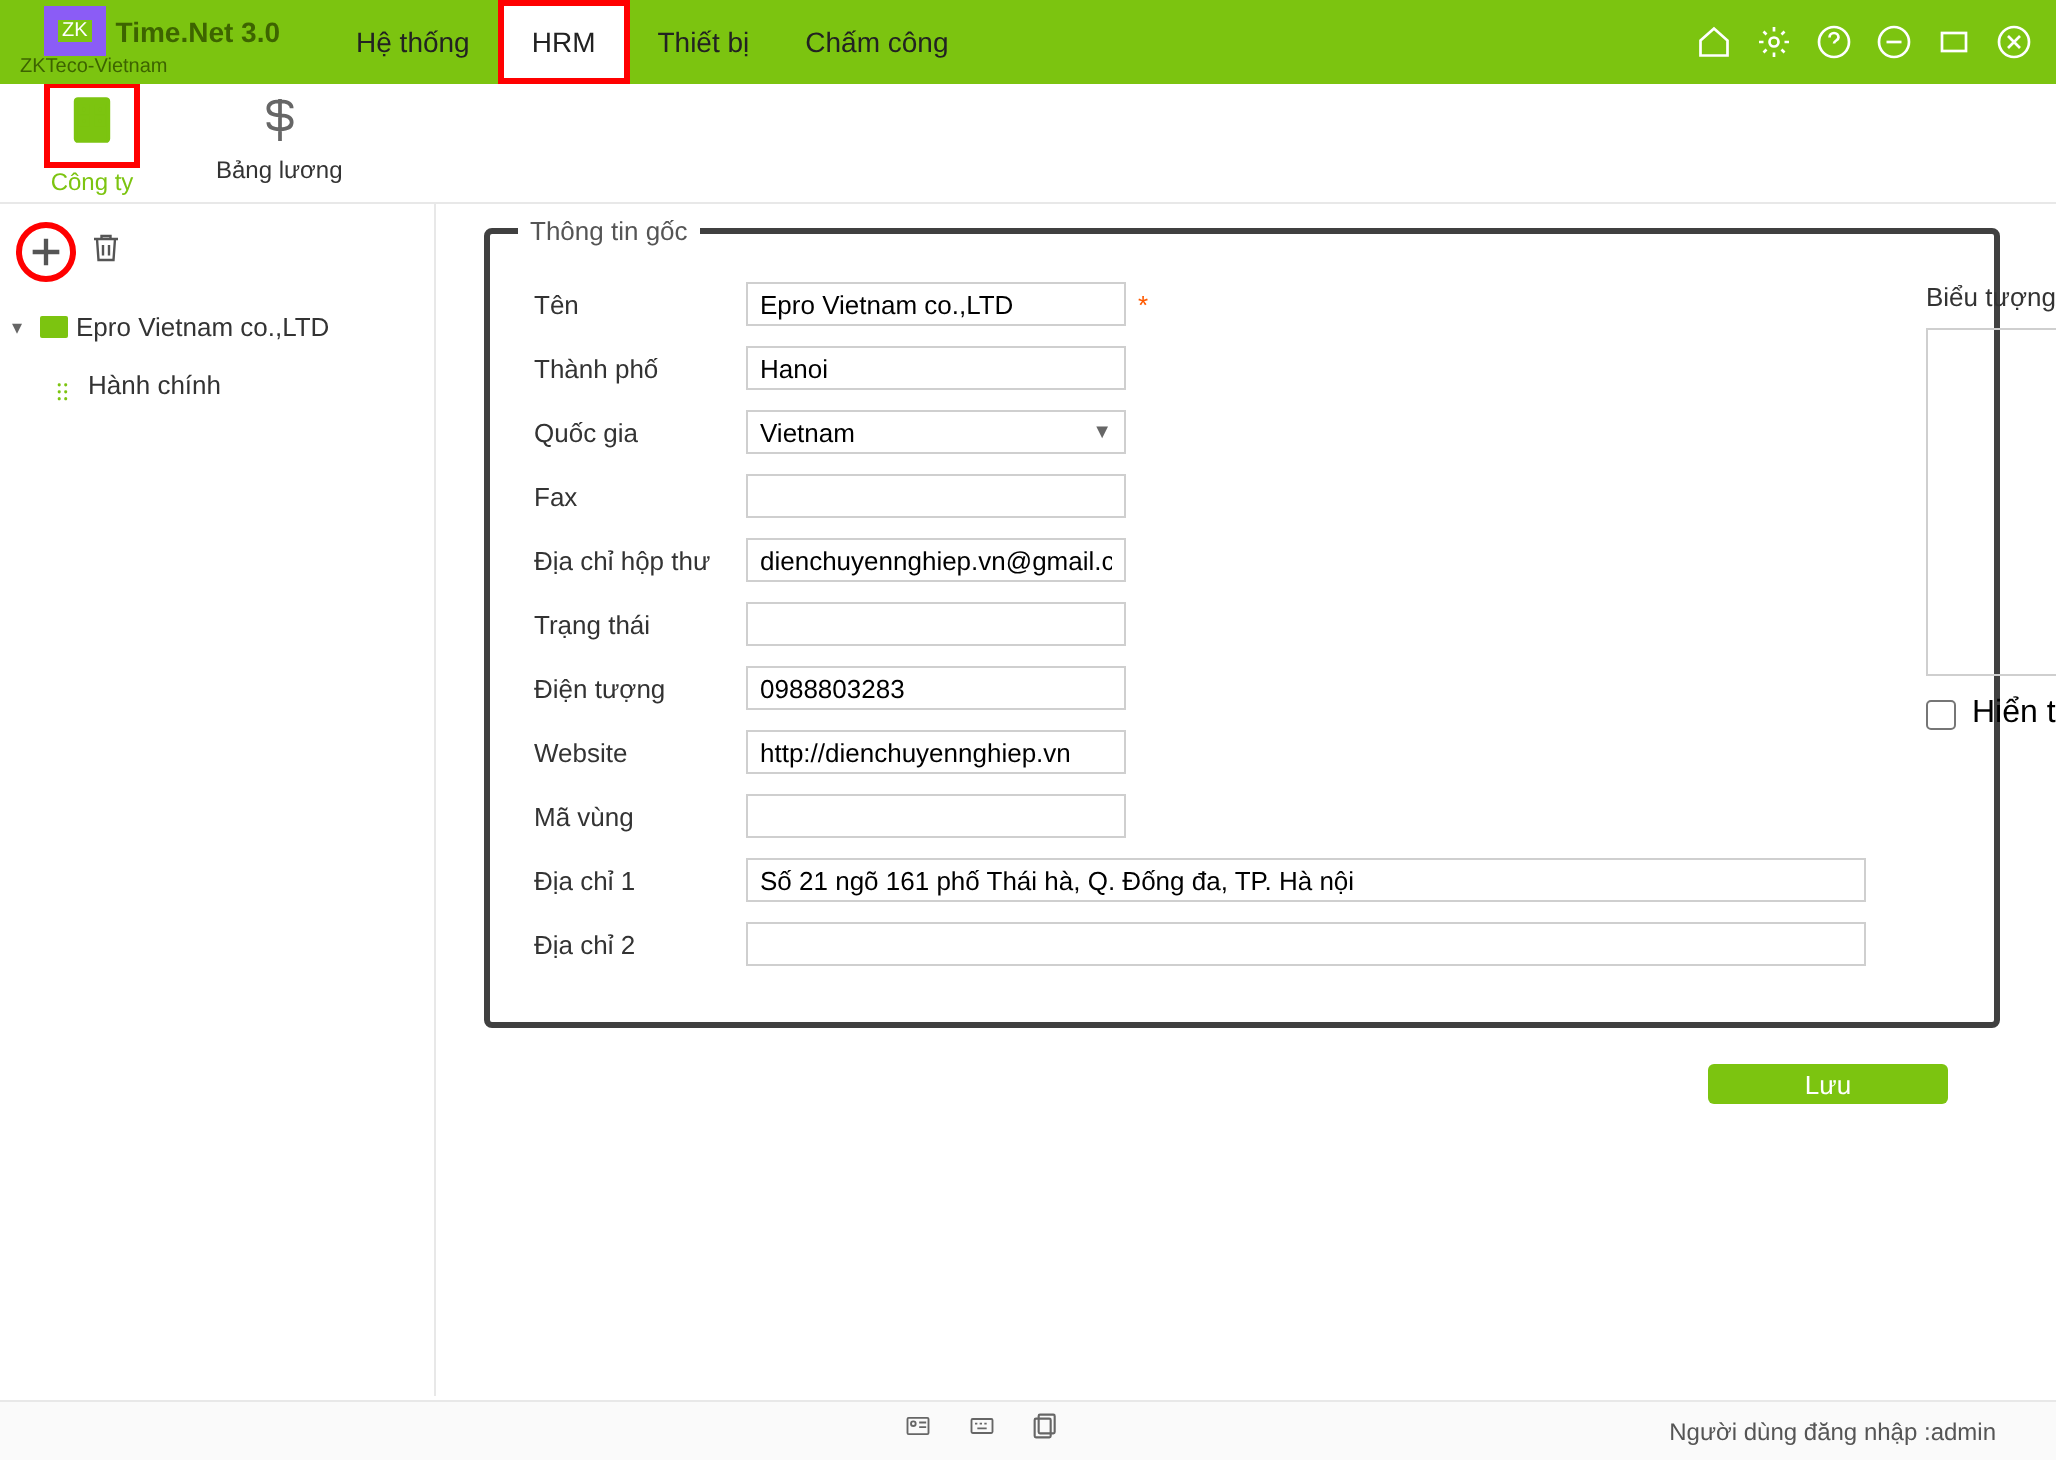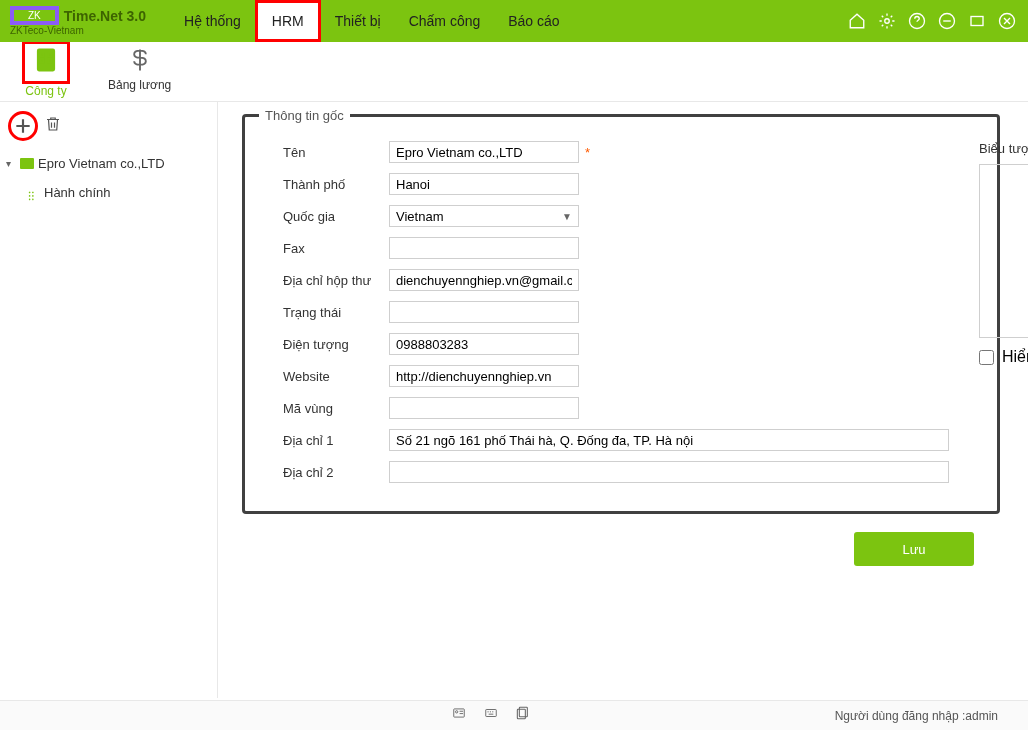--- a/index.html
+++ b/index.html
@@ -16,21 +16,21 @@
     position: relative;
   }
   .brand {
     display: flex;
     flex-direction: column;
     justify-content: center;
     padding-right: 24px;
     min-width: 140px;
   }
   .brand .line1 { font-size: 14px; font-weight: bold; color: #3d6400; }
-  .brand .rect { display:inline-block; border:4px solid #8b5cf6; padding: 0 14px; font-size:10px; margin-right:2px; }
+  .brand .rect { display:inline-block; border:7px solid #8b5cf6; padding: 0 2px; font-size:10px; margin-right:2px;margin-left:12px; }
   .brand .line2 { font-size: 10px; color: #3d6400; }
   .brand .logo-block { display:inline-flex; align-items:center; gap:3px;}
 
   .menu { display:flex; height:100%; }
   .menu .item {
     display:flex; align-items:center; padding:0 14px; height:100%;
     color:#222; font-size:14px; cursor:pointer;
   }
   .menu .item.selected { background:#fff; color:#222; }
   .menu .hrm-wrap { border:3px solid #ff0000; height:42px; display:inline-flex; }
@@ -80,21 +80,21 @@
 
   .main {
     flex:1; padding:12px 28px 10px 24px; overflow:auto;
   }
   .group { border:3px solid #404040; border-radius:4px; position:relative; padding:24px 22px 18px 22px; }
   .group > .title {
     position:absolute; top:-9px; left:14px; background:#fff; padding:0 6px; font-size:13px; color:#555;
   }
 
   .formwrap { display:flex; gap:30px; }
-  .formcol { flex:1;margin-left:16px; }
+  .formcol { flex:1; }
   .row { display:flex; align-items:center; margin-bottom:10px; }
   .row .lbl { width:106px; font-size:13px; color:#333; }
   .row input[type=text], .row select {
     height:22px; border:1px solid #cfcfcf; padding:1px 6px; font-size:13px; width:190px; background:#fff;
   }
   .row input.full { width:560px; }
   .row .req { color:#ff5a00; margin-left:6px; font-size:13px; }
   .sel-wrap { position:relative; display:inline-block; width:190px;}
   .sel-wrap .sel {
     width:100%; height:22px; border:1px solid #cfcfcf; padding:1px 6px; font-size:13px; background:#fff;
@@ -107,21 +107,21 @@
   .imgbox {
     border:1px solid #cfcfcf; height:174px; width:282px; display:flex; align-items:center; justify-content:center;
     color:#555; font-size:12px;
   }
   .imgrow { display:flex; align-items:flex-start;  gap:6px;}
   .chkrow { display:flex; align-items:center; gap:8px; margin-top:10px;}
   .chkrow input[type=checkbox] { width:15px; height:15px;}
 
   .save-row { display:flex; justify-content:flex-end; padding:18px 26px 0 0; }
   .save-btn {
-    background:#7cc410; color:#fff; border:none; width:120px; height:34px;
+    background:#7cc410; color:#fff; border:none; width:120px; height:20px;
     border-radius:3px; font-size:13px; cursor:pointer;
   }
 
   
   .footer {
     position:absolute; bottom:0; left:0; right:0;
     height:30px; border-top:1px solid #e8e8e8; background:#fafafa;
     display:flex; align-items:center; justify-content:space-between;
     padding:0 30px; font-size:12px; color:#555;
   }
@@ -140,21 +140,20 @@
     </div>
     <div class="line2">ZKTeco-Vietnam</div>
   </div>
   <div class="menu">
     <div class="item">Hệ thống</div>
     <div class="hrm-wrap">
       <div class="item selected">HRM</div>
     </div>
     <div class="item">Thiết bị</div>
     <div class="item">Chấm công</div>
-    <div class="item">Báo cáo</div>
   </div>
   <div class="top-icons">
     <span class="ic">
       <svg width="18" height="18" viewBox="0 0 24 24" stroke-width="1.8">
           <path d="M3 11l9-8 9 8v10H3z"></path>
         </svg>
     </span>
     <span class="ic">
       <svg width="18" height="18" viewBox="0 0 24 24" stroke-width="1.8">
           <circle cx="12" cy="12" r="3"></circle>

